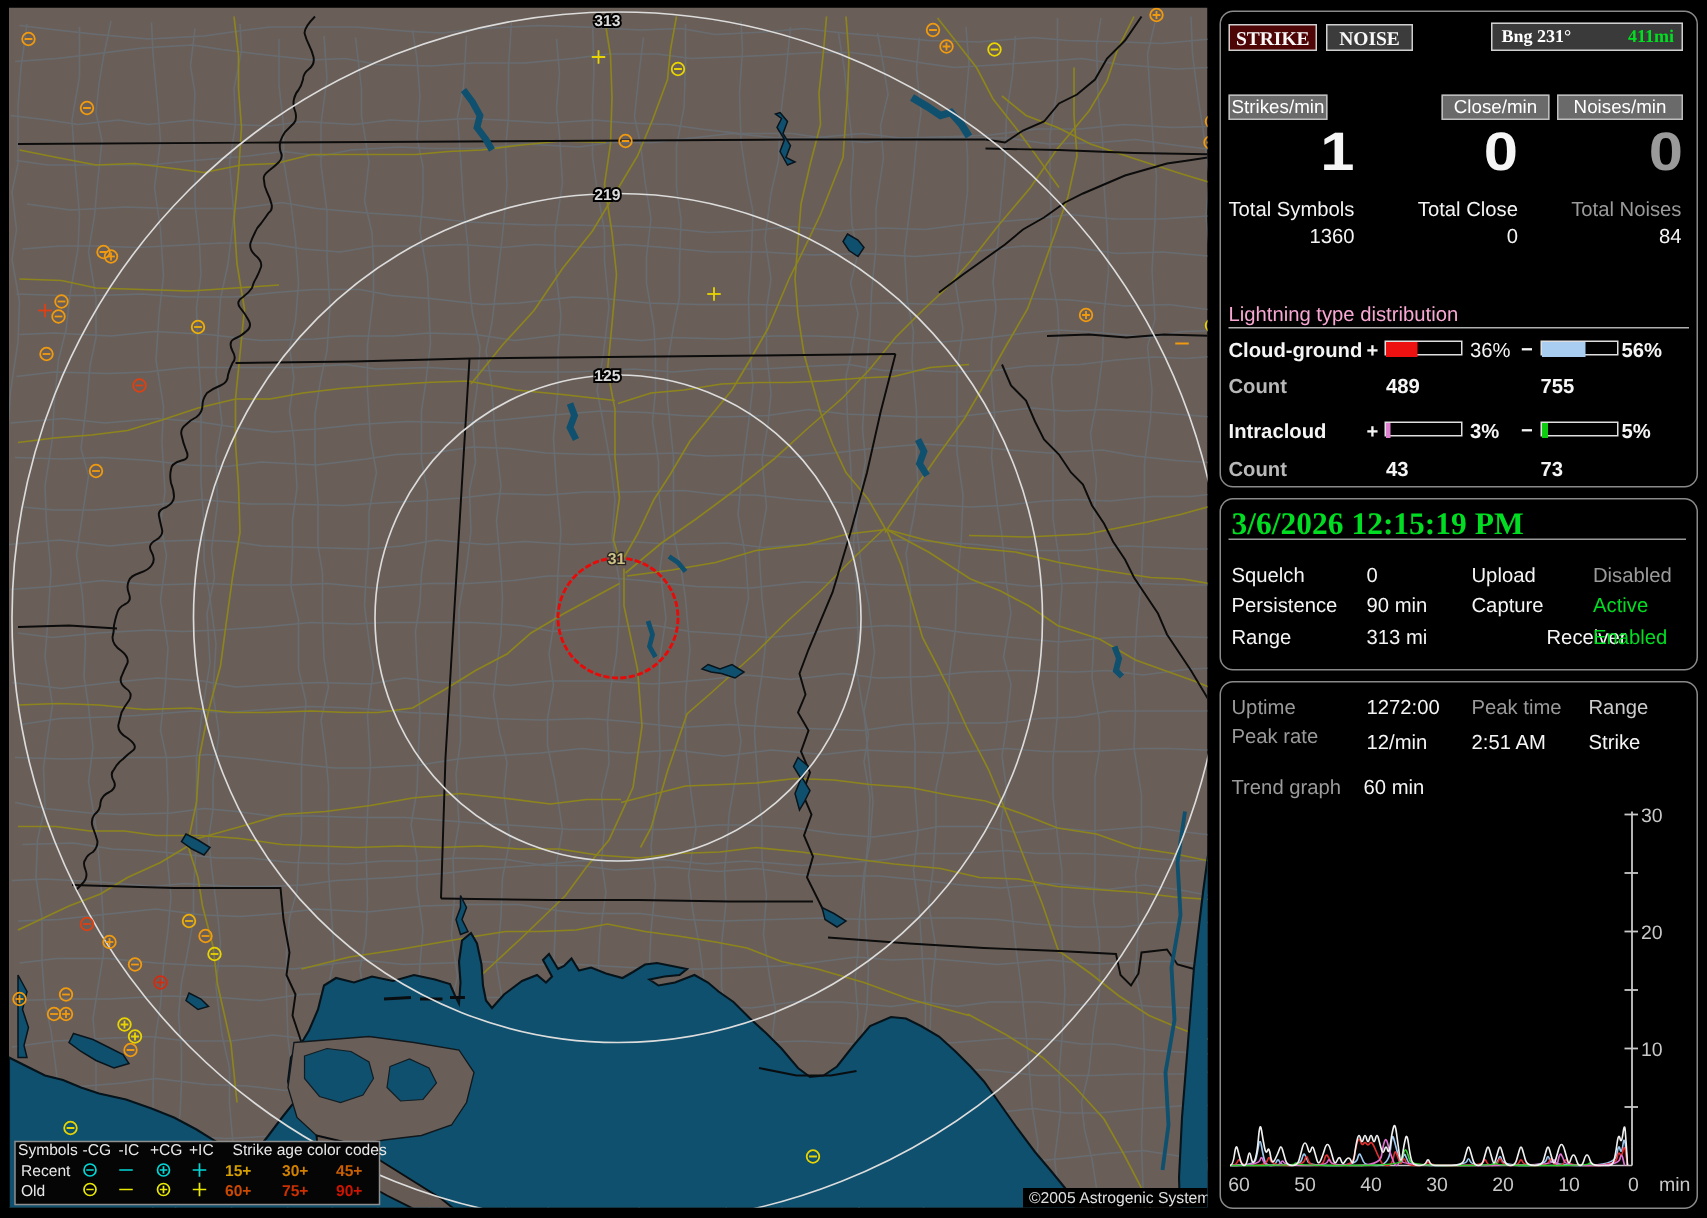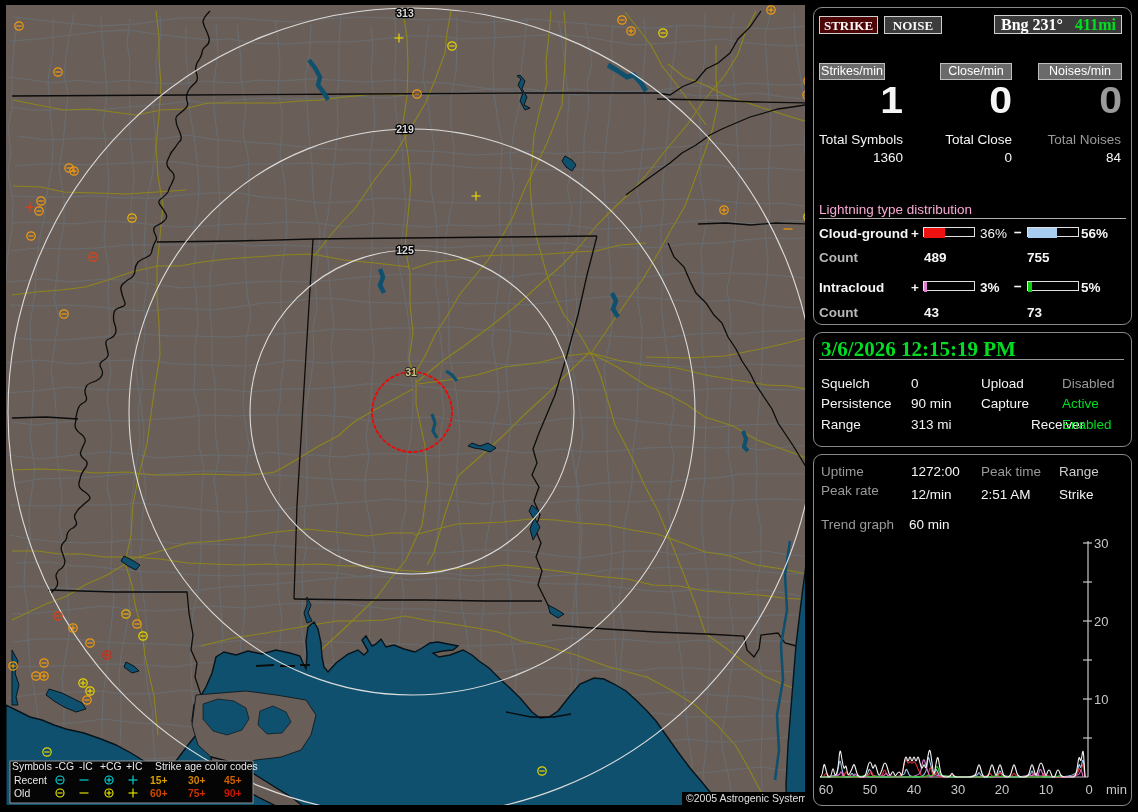--- a/index.html
+++ b/index.html
@@ -386,25 +386,25 @@
 </g>
 
 <rect x="676" y="787" width="123" height="14" fill="#000"></rect>
     <text x="680" y="797" font-family="Liberation Sans, sans-serif" font-size="10.5" fill="#e0e0e0">©2005 Astrogenic Systems</text>
 </svg>
 
 <div class="box" style="top:7px;height:318px"></div>
 <div class="btn" style="left:819px;top:16px;width:59px;height:18px;background:#4e0506">STRIKE</div>
 <div class="btn" style="left:884px;top:16px;width:58px;height:18px;background:#3c3c3c">NOISE</div>
 <div class="abs" style="left:994px;top:15px;width:128px;height:19px;background:#3a3a3a;color:#fff;
- border:1px solid #d0d0d0;font-family:'Liberation Serif',serif;font-weight:bold;font-size:16px;line-height:17px">
+ border:1px solid #d0d0d0;font-family:'Liberation Serif',serif;font-weight:bold;font-size:12px;line-height:17px">
  <span style="padding-left:6px">Bng 231°</span><span style="color:#00e020;float:right;padding-right:5px">411mi</span></div>
 
 <div class="sbtn" style="left:819px;top:63px;width:66px">Strikes/min</div>
-<div class="sbtn" style="left:940px;top:63px;width:72px">Close/min</div>
+<div class="sbtn" style="left:961px;top:63px;width:72px">Close/min</div>
 <div class="sbtn" style="left:1038px;top:63px;width:84px">Noises/min</div>
 
 <div class="num w" style="left:783px;top:80px">1</div>
 <div class="num w" style="left:892px;top:80px">0</div>
 <div class="num g" style="left:1002px;top:80px">0</div>
 
 <div class="r13 w ra" style="left:783px;top:132px;width:120px">Total Symbols</div>
 <div class="r13 w ra" style="left:892px;top:132px;width:120px">Total Close</div>
 <div class="r13 g ra" style="left:1001px;top:132px;width:120px">Total Noises</div>
 <div class="r13 w ra" style="left:783px;top:150px;width:120px">1360</div>

